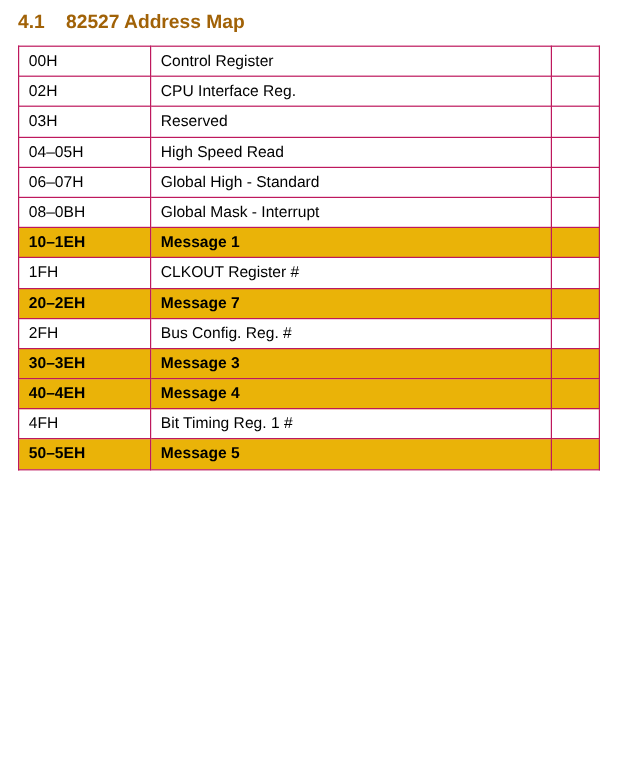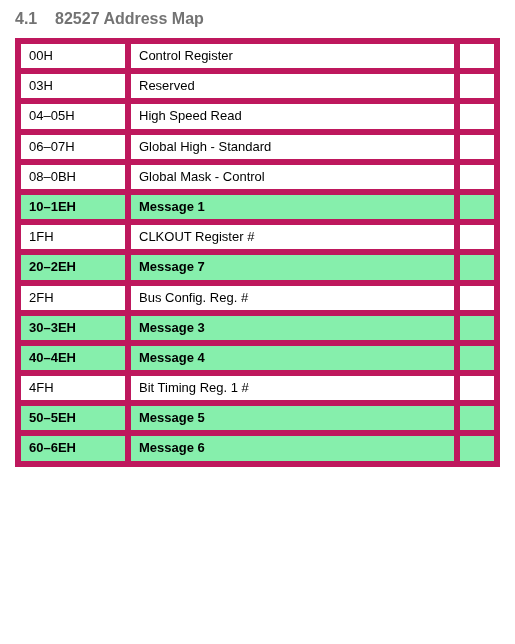--- a/index.html
+++ b/index.html
@@ -15,52 +15,52 @@
       color: #000;
       width: 515px;
       min-height: 644px;
       padding: 10px 15px;
     }
 
     .page-title {
       font-size: 16px;
       font-weight: bold;
       margin-bottom: 10px;
-      color: #737373;
+      color: #a16207;
     }
 
     .address-table {
       width: 100%;
       border-collapse: collapse;
       border: 1px solid #000;
     }
 
     .address-table td {
-      border: 6px solid #be185d;
+      border: 1px solid #be185d;
       padding: 3px 8px;
       vertical-align: middle;
       line-height: 1.4;
     }
 
     .address-table td:first-child {
       width: 110px;
       white-space: nowrap;
       color: #000;
     }
 
     .address-table td:nth-child(2) {
       min-width: 200px;
     }
 
     .address-table td:nth-child(3) {
       width: 40px;
     }
 
     .row-message {
-      background-color: #86efac;
+      background-color: #eab308;
     }
 
     .row-message td {
       font-weight: bold;
     }
 
     .cell-bold {
       font-weight: bold;
     }
   </style>
@@ -74,37 +74,42 @@
 </div>
 
 <table class="address-table">
   <tbody id="table-body">
   <tr>
         <td>00H</td>
         <td>Control Register</td>
         <td></td>
       </tr>
       <tr>
+        <td>02H</td>
+        <td>CPU Interface Reg.</td>
+        <td></td>
+      </tr>
+      <tr>
         <td>03H</td>
         <td>Reserved</td>
         <td></td>
       </tr>
       <tr>
         <td>04–05H</td>
         <td>High Speed Read</td>
         <td></td>
       </tr>
       <tr>
         <td>06–07H</td>
         <td>Global High - Standard</td>
         <td></td>
       </tr>
       <tr>
         <td>08–0BH</td>
-        <td>Global Mask - Control</td>
+        <td>Global Mask - Interrupt</td>
         <td></td>
       </tr>
       <tr class="row-message">
         <td>10–1EH</td>
         <td class="cell-bold">Message 1</td>
         <td></td>
       </tr>
       <tr>
         <td>1FH</td>
         <td>CLKOUT Register #</td>
@@ -133,19 +138,14 @@
       <tr>
         <td>4FH</td>
         <td>Bit Timing Reg. 1 #</td>
         <td></td>
       </tr>
       <tr class="row-message">
         <td>50–5EH</td>
         <td class="cell-bold">Message 5</td>
         <td></td>
       </tr>
-      <tr class="row-message">
-        <td>60–6EH</td>
-        <td class="cell-bold">Message 6</td>
-        <td></td>
-      </tr>
     </tbody>
 </table>
 
 </body></html>

